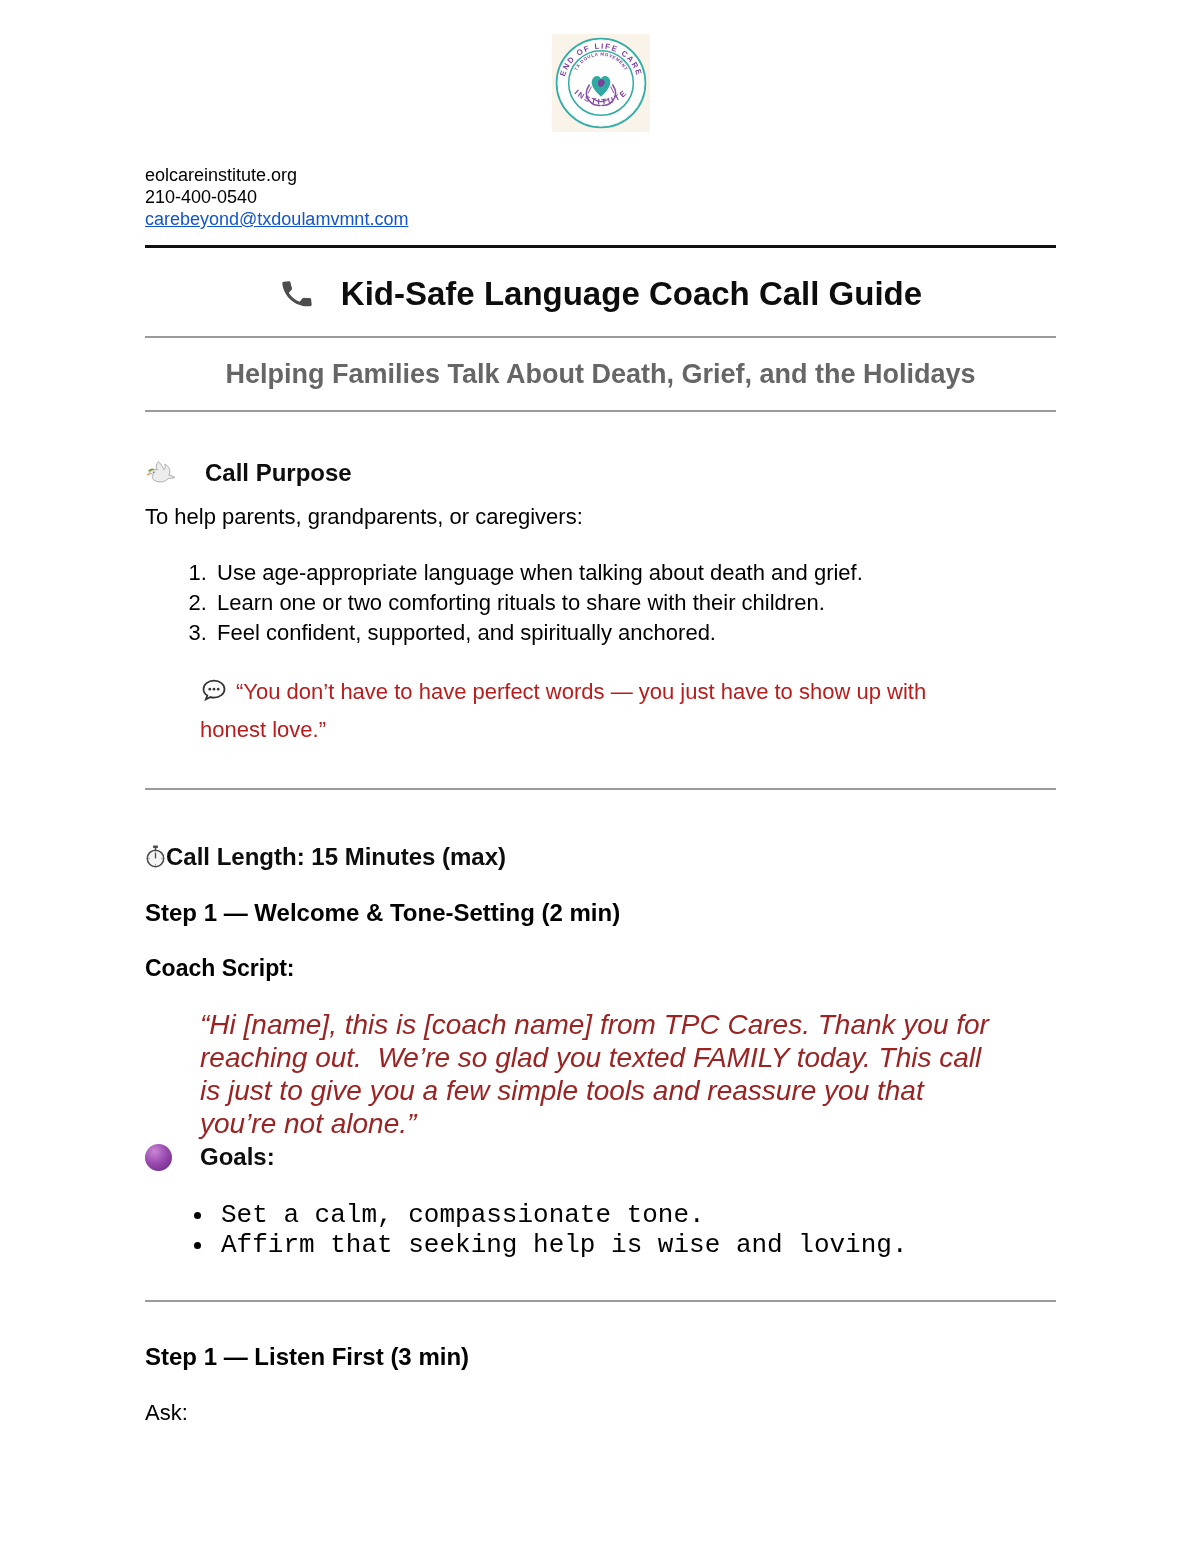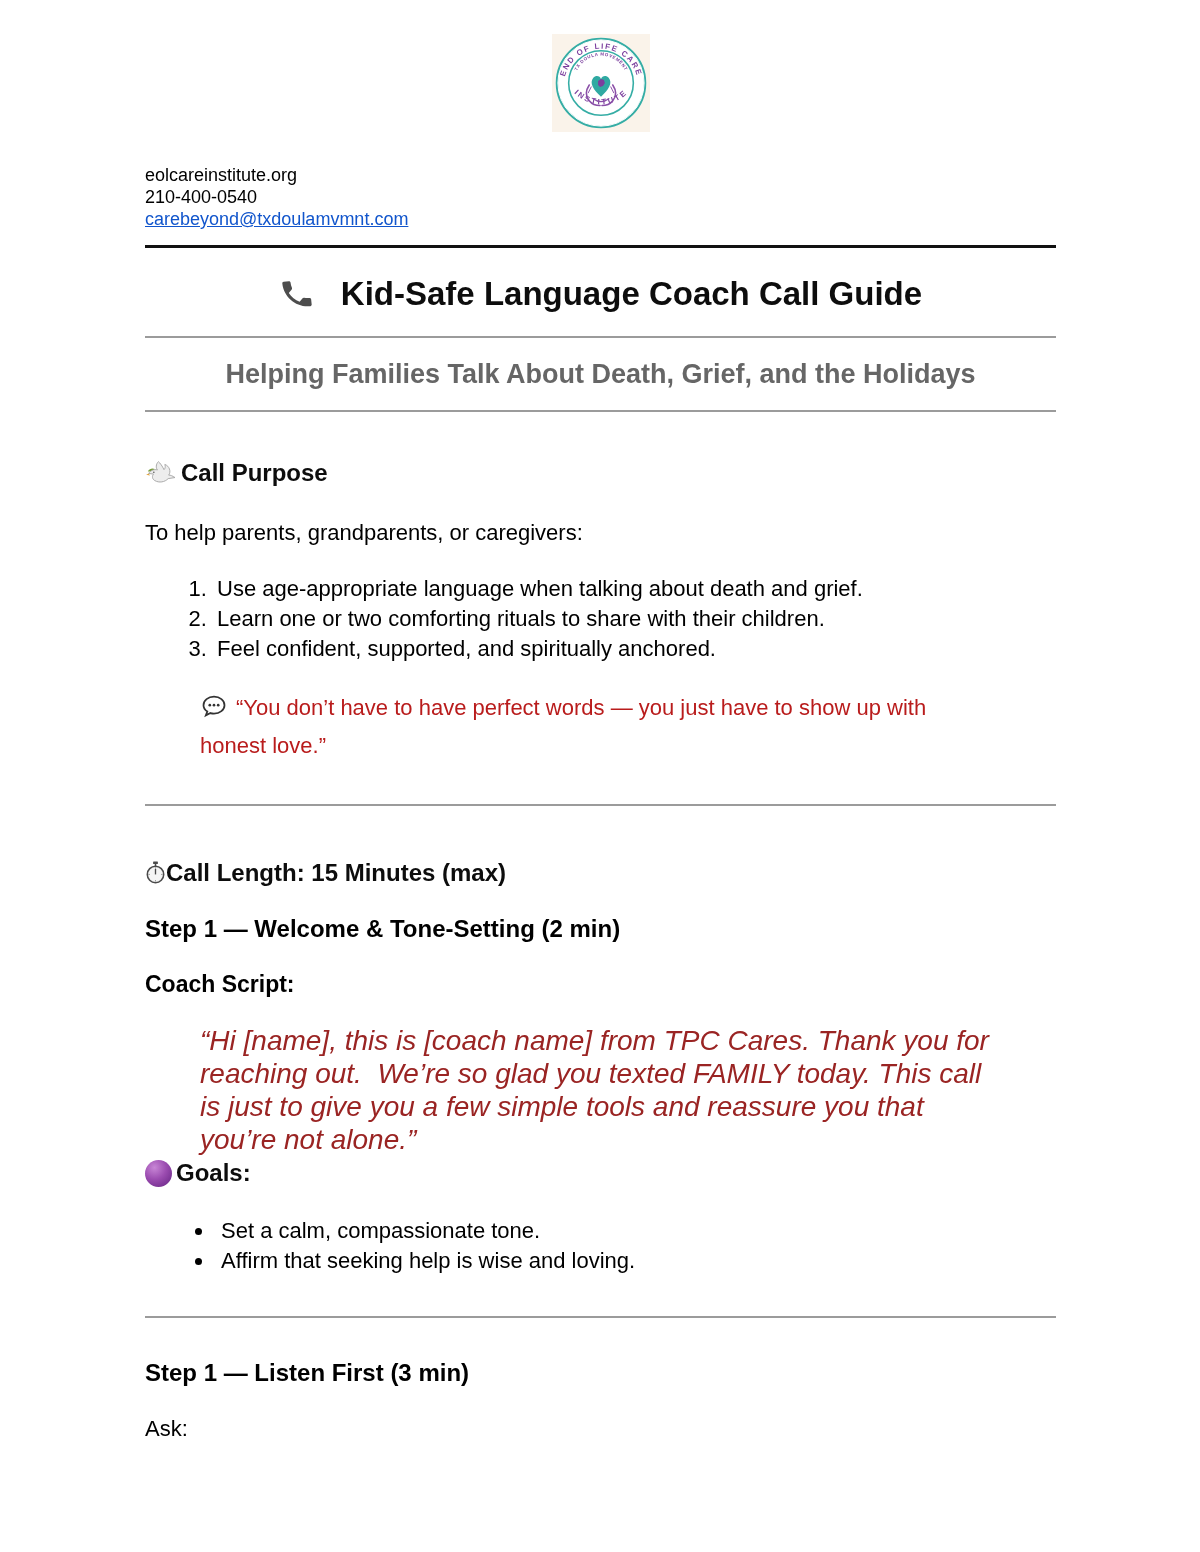--- a/index.html
+++ b/index.html
@@ -35,26 +35,26 @@
   .rule-gray { border-top: 2px solid #9b9b9b; }
   .r1 { margin-top: 20px; }
   .doc-subtitle {
     margin-top: 18px; text-align: center;
     font-size: 27px; font-weight: bold; line-height: 36px; color: #666666;
   }
   .r2 { margin-top: 18px; }
 
   
   .h-section {
-    display: flex; align-items: center; gap: 4px;
+    display: flex; align-items: center; gap: 28px;
     font-size: 24px; font-weight: bold; line-height: 34px; color: #0d0d0d;
   }
   .h-purpose { margin-top: 44px; }
   .body-text { font-size: 22px; line-height: 30px; }
-  .intro { margin-top: 28px; }
+  .intro { margin-top: 12px; }
 
   ol.purpose-list { margin: 26px 0 0 0; padding-left: 68px; }
   ol.purpose-list li { font-size: 22px; line-height: 30px; padding-left: 4px; }
 
   .quote-red {
     margin: 28px 0 0 55px; width: 745px;
     font-size: 22px; line-height: 32px; color: #b91c1c;
   }
   .quote-red .inline-icon { display: inline-block; vertical-align: -6px; margin-right: 8px; }
 
@@ -70,21 +70,21 @@
     white-space: pre-wrap;
   }
 
   .h-goals { }
   .purple-dot {
     width: 27px; height: 27px; border-radius: 50%;
     background: radial-gradient(circle at 35% 28%, #c886d6 0%, #9b4cb0 45%, #7c3596 75%, #642a7c 100%);
     flex: 0 0 auto;
   }
   ul.goals-list { margin: 26px 0 0 0; padding-left: 70px; }
-  ul.goals-list li { font-size: 22px; line-height: 30px; padding-left: 6px; }
+  ul.goals-list li { font-size: 26px; line-height: 30px; padding-left: 6px; font-family: Liberation Mono, monospace; }
 
   .r4 { margin-top: 40px; }
   .h-step2 { margin-top: 38px; }
   .ask { margin-top: 24px; }
 
   .icon svg { display: block; }
 </style>
 </head>
 <body>
 

